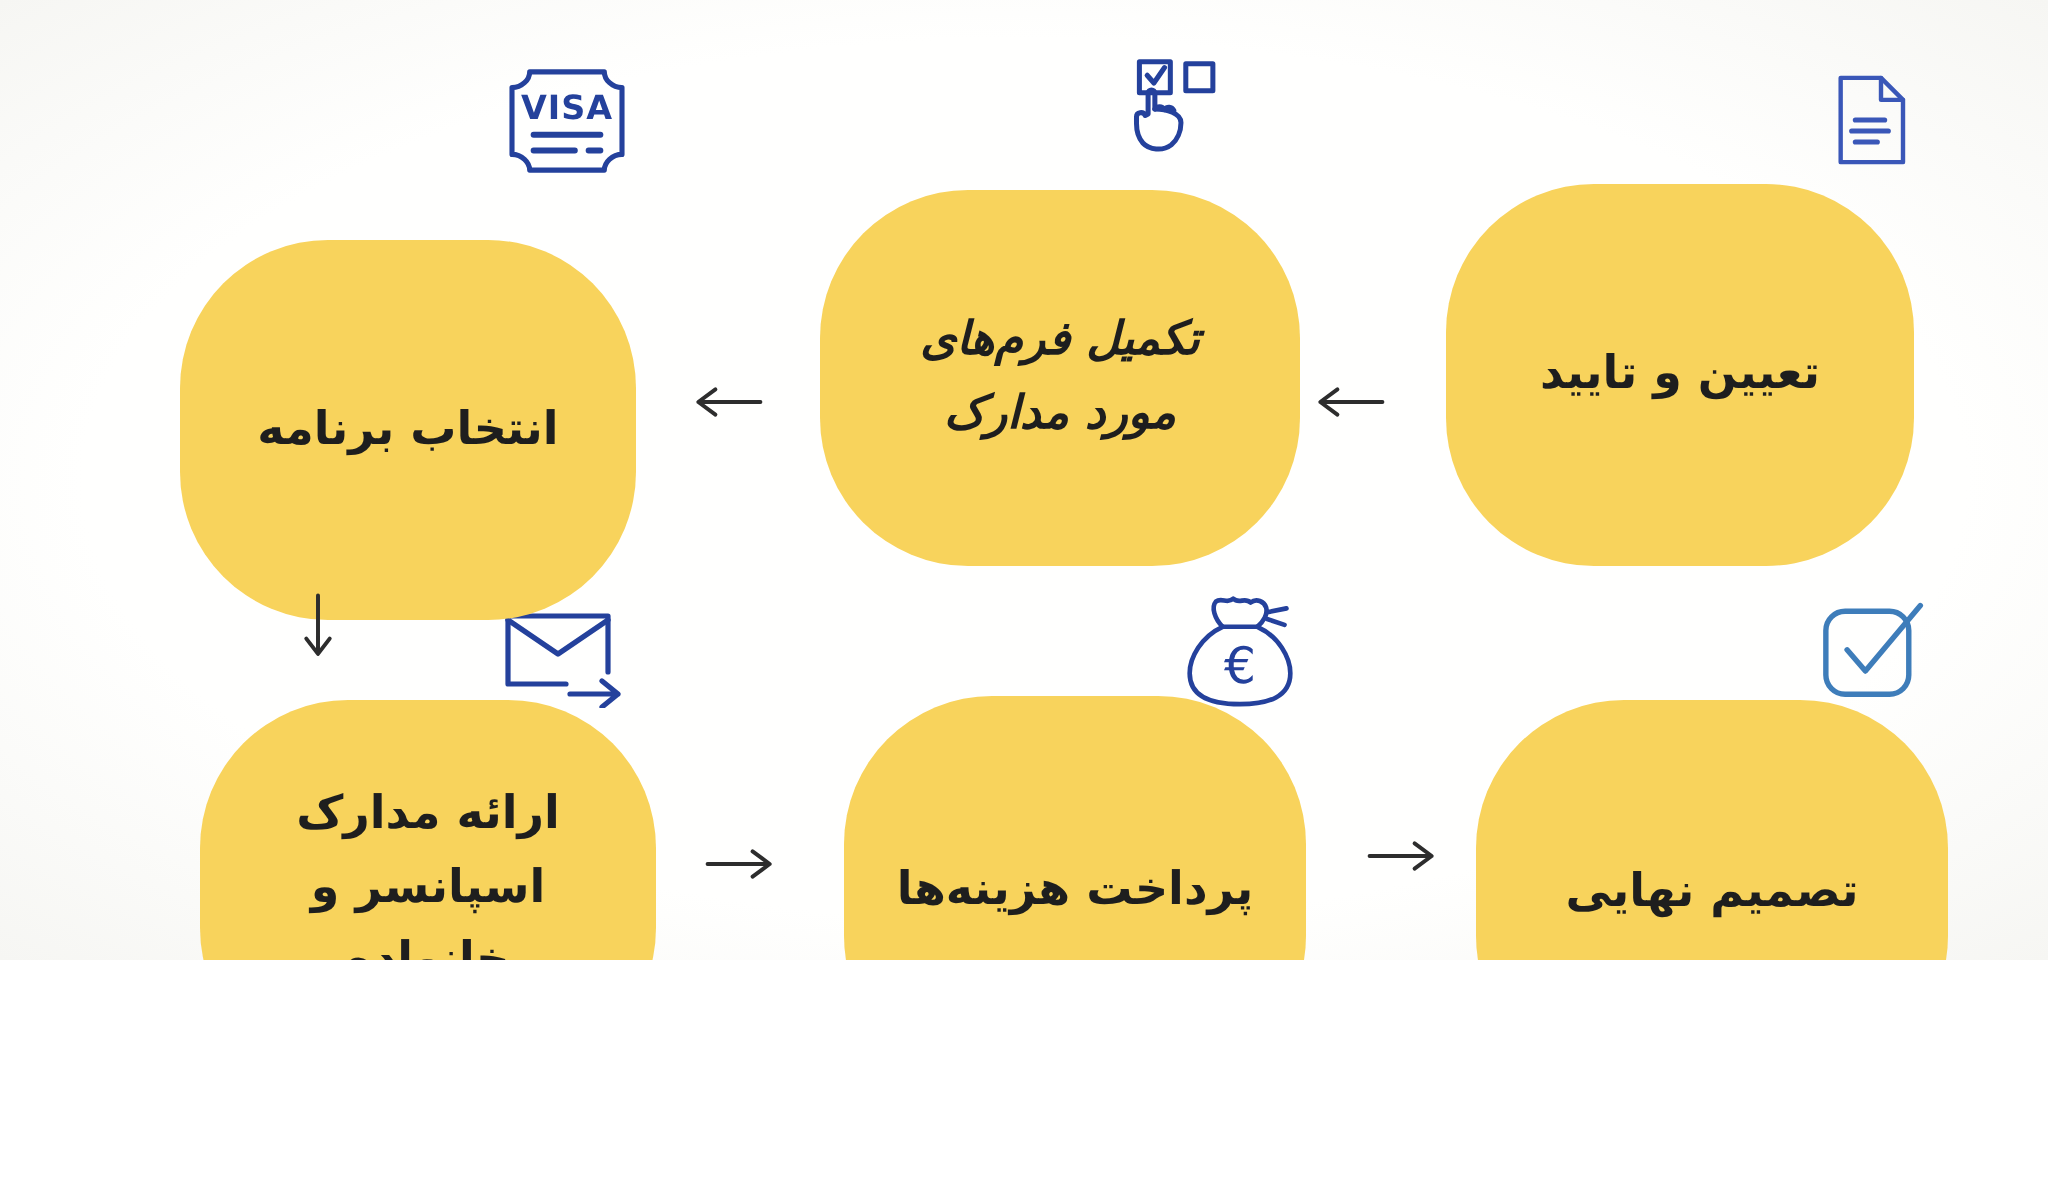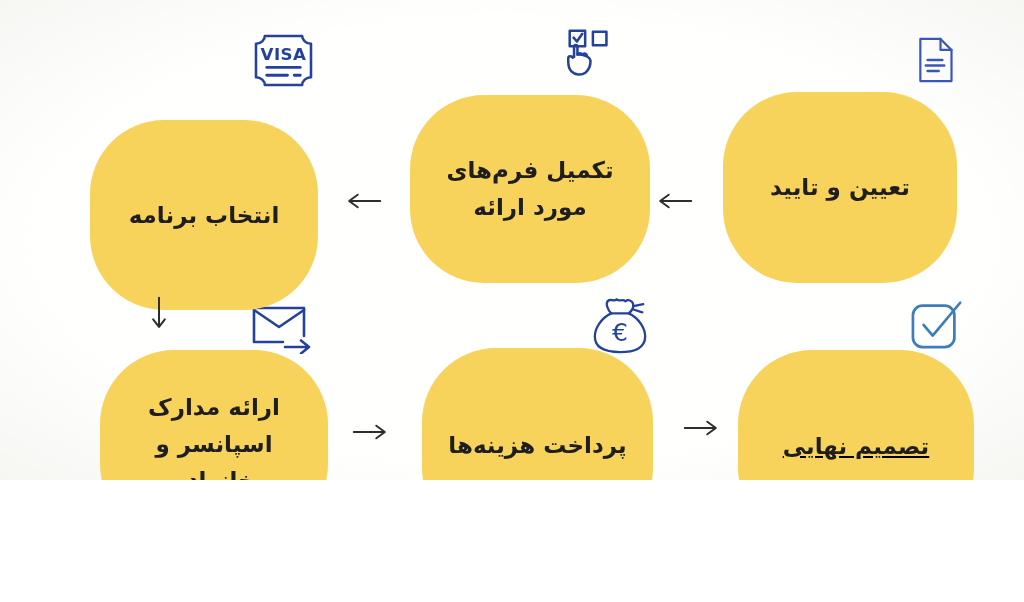--- a/index.html
+++ b/index.html
@@ -20,25 +20,25 @@
   .box-label{
     direction:rtl;
     font-weight:700;
     font-size:23px;
     line-height:1.6;
     color:#1e1e1e;
     padding:0 18px;
   }
   .box-label span{display:block;}
   .b1{left:723px;top:92px;width:234px;height:191px;text-align:right;}
-  .b2{left:410px;top:95px;width:240px;height:188px;}
+  .b2{left:410px;top:95px;width:240px;height:188px;font-style:italic;}
   .b3{left:90px;top:95px;width:228px;height:190px;margin-top:25px;}
   .b4{left:100px;top:350px;width:228px;height:188px;}
   .b5{left:422px;top:348px;width:231px;height:194px;}
-  .b6{left:738px;top:350px;width:236px;height:192px;text-decoration:underline;}
+  .b6{left:738px;top:350px;width:236px;height:192px;}
   .icon{position:absolute;}
   .i-doc{left:913px;top:33px;width:44px;height:54px;}
   .i-hand{left:560px;top:27px;width:60px;height:58px;}
   .i-visa{left:252px;top:33px;width:63px;height:55px;}
   .i-mail{left:251px;top:304px;width:62px;height:50px;}
   .i-bag{left:590px;top:294px;width:60px;height:62px;}
   .i-check{left:910px;top:296px;width:56px;height:54px;}
   .arrow{position:absolute;}
   .a1{left:657px;top:190px;width:36px;height:22px;}
   .a2{left:346px;top:190px;width:36px;height:22px;}
@@ -105,21 +105,21 @@
 
   <div class="box b1">
     <div class="box-label">
       <span>تعیین و تایید</span>
     </div>
   </div>
 
   <div class="box b2">
     <div class="box-label">
       <span>تکمیل فرم‌های</span>
-      <span>مورد ارائه</span>
+      <span>مورد مدارک</span>
     </div>
   </div>
 
   <div class="box b3">
     <div class="box-label">
       <span>انتخاب برنامه</span>
     </div>
   </div>
 
   <div class="box b5">

